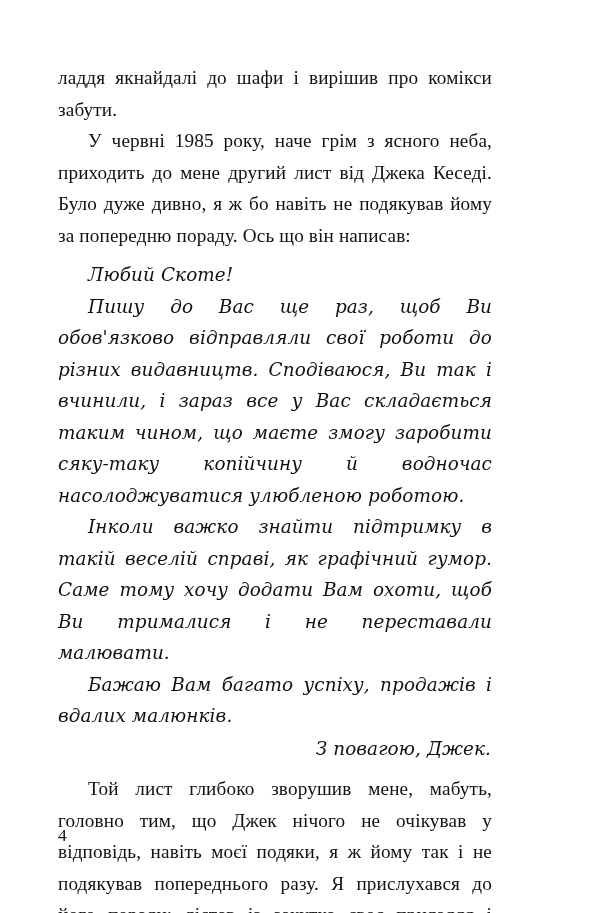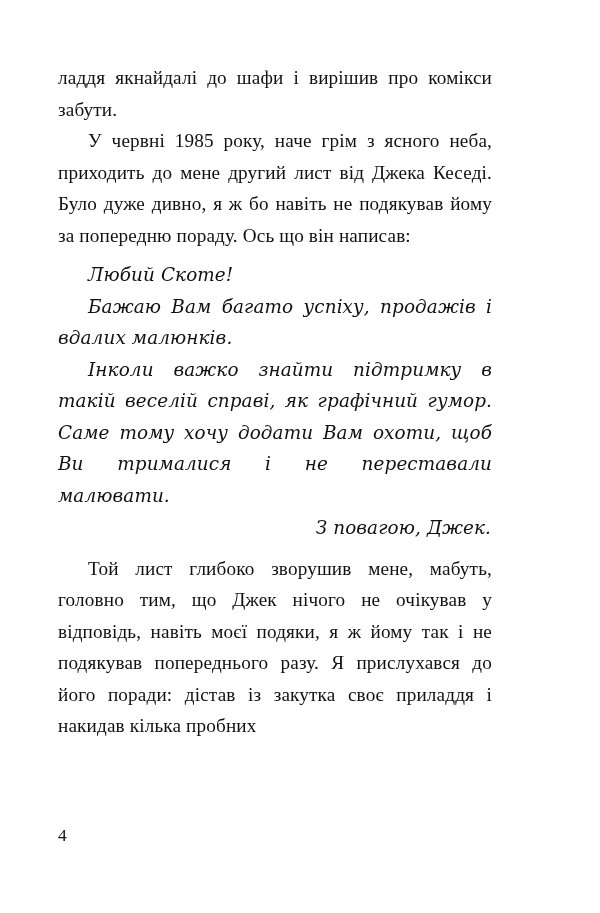--- a/index.html
+++ b/index.html
@@ -73,22 +73,23 @@
   <div class="body-text">
 
     <p class="para noindent">ладдя якнайдалі до шафи і вирішив про комікси забути.</p>
 
     <p class="para">У червні 1985 року, наче грім з ясного неба, приходить до мене другий лист від Джека Кеседі. Було дуже дивно, я ж бо навіть не подякував йому за попередню пораду. Ось що він написав:</p>
 
     <div class="block-gap"></div>
 
     <div class="letter">
       <p class="para salutation">Любий Скоте!</p>
+      <p class="para">Пишу до Вас ще раз, щоб Ви обов'язково відправляли свої роботи до різних видавництв. Сподіваюся, Ви так і вчинили, і зараз все у Вас складається таким чином, що маєте змогу заробити сяку-таку копійчину й водночас насолоджуватися улюбленою роботою.</p>
+      <p class="para">Інколи важко знайти підтримку в такій веселій справі, як графічний гумор. Саме тому хочу додати Вам охоти, щоб Ви трималися і не переставали малювати.</p>
       <p class="para">Бажаю Вам багато успіху, продажів і вдалих малюнків.</p>
-      <p class="para">Інколи важко знайти підтримку в такій веселій справі, як графічний гумор. Саме тому хочу додати Вам охоти, щоб Ви трималися і не переставали малювати.</p>
       <p class="signoff">З повагою, Джек.</p>
     </div>
 
     <div class="block-gap"></div>
 
     <p class="para">Той лист глибоко зворушив мене, мабуть, головно тим, що Джек нічого не очікував у відповідь, навіть моєї подяки, я ж йому так і не подякував попереднього разу. Я прислухався до його поради: дістав із закутка своє приладдя і накидав кілька пробних</p>
 
   </div>
 
   <div class="page-number">4</div>

